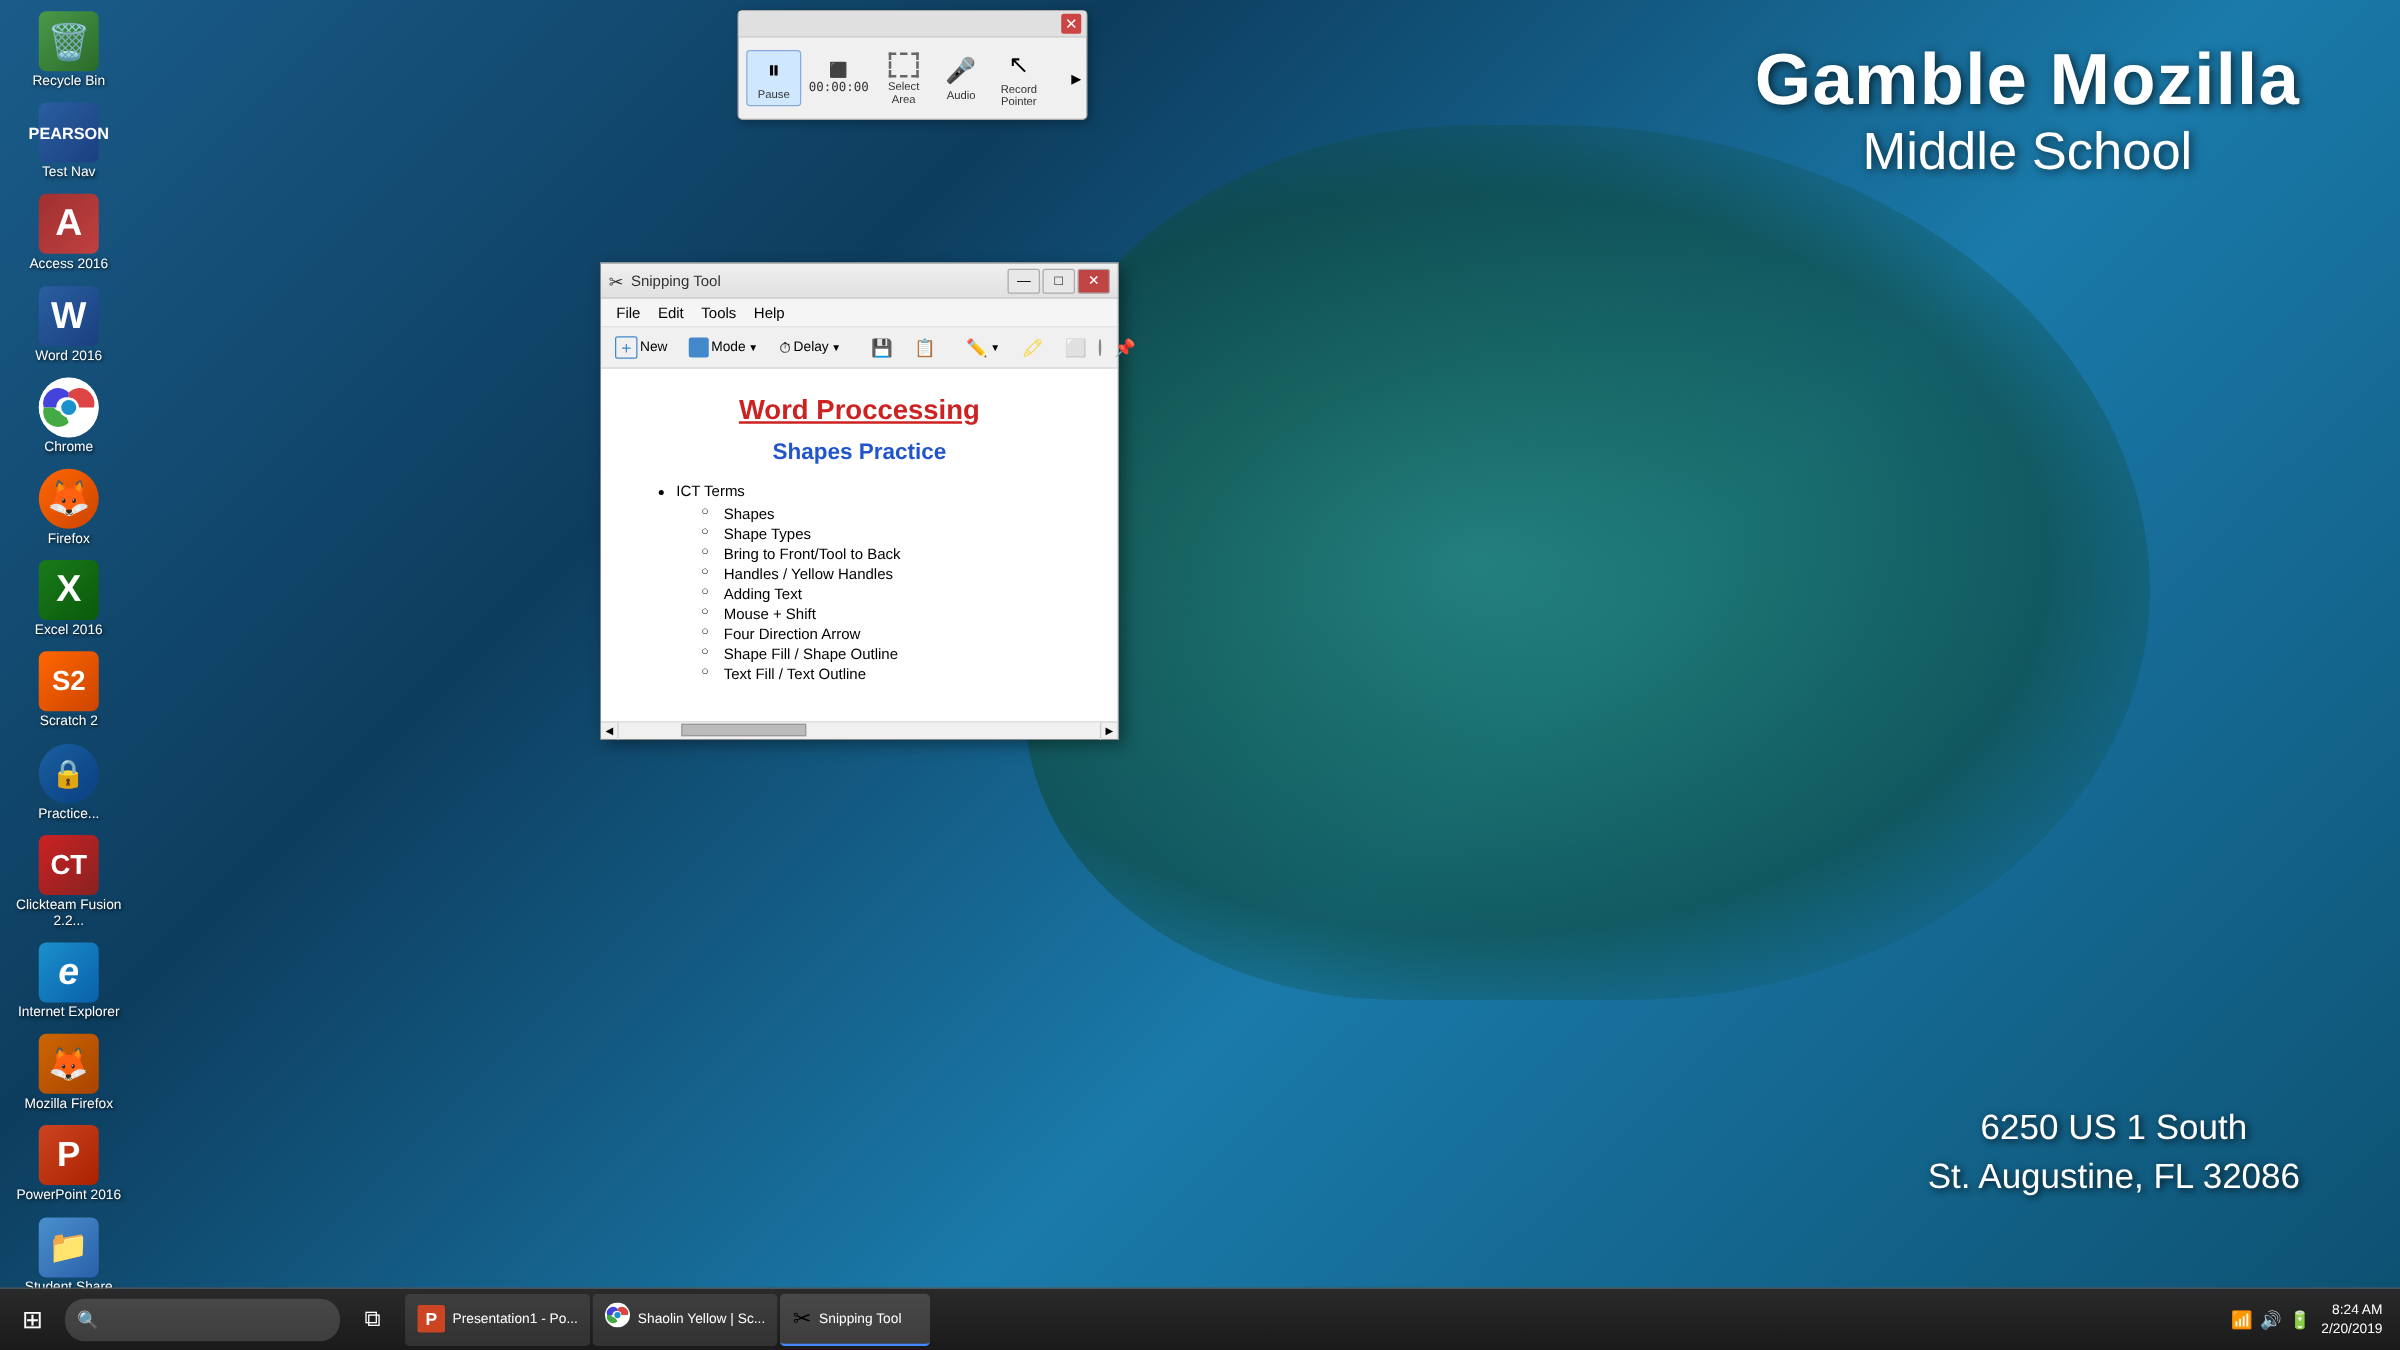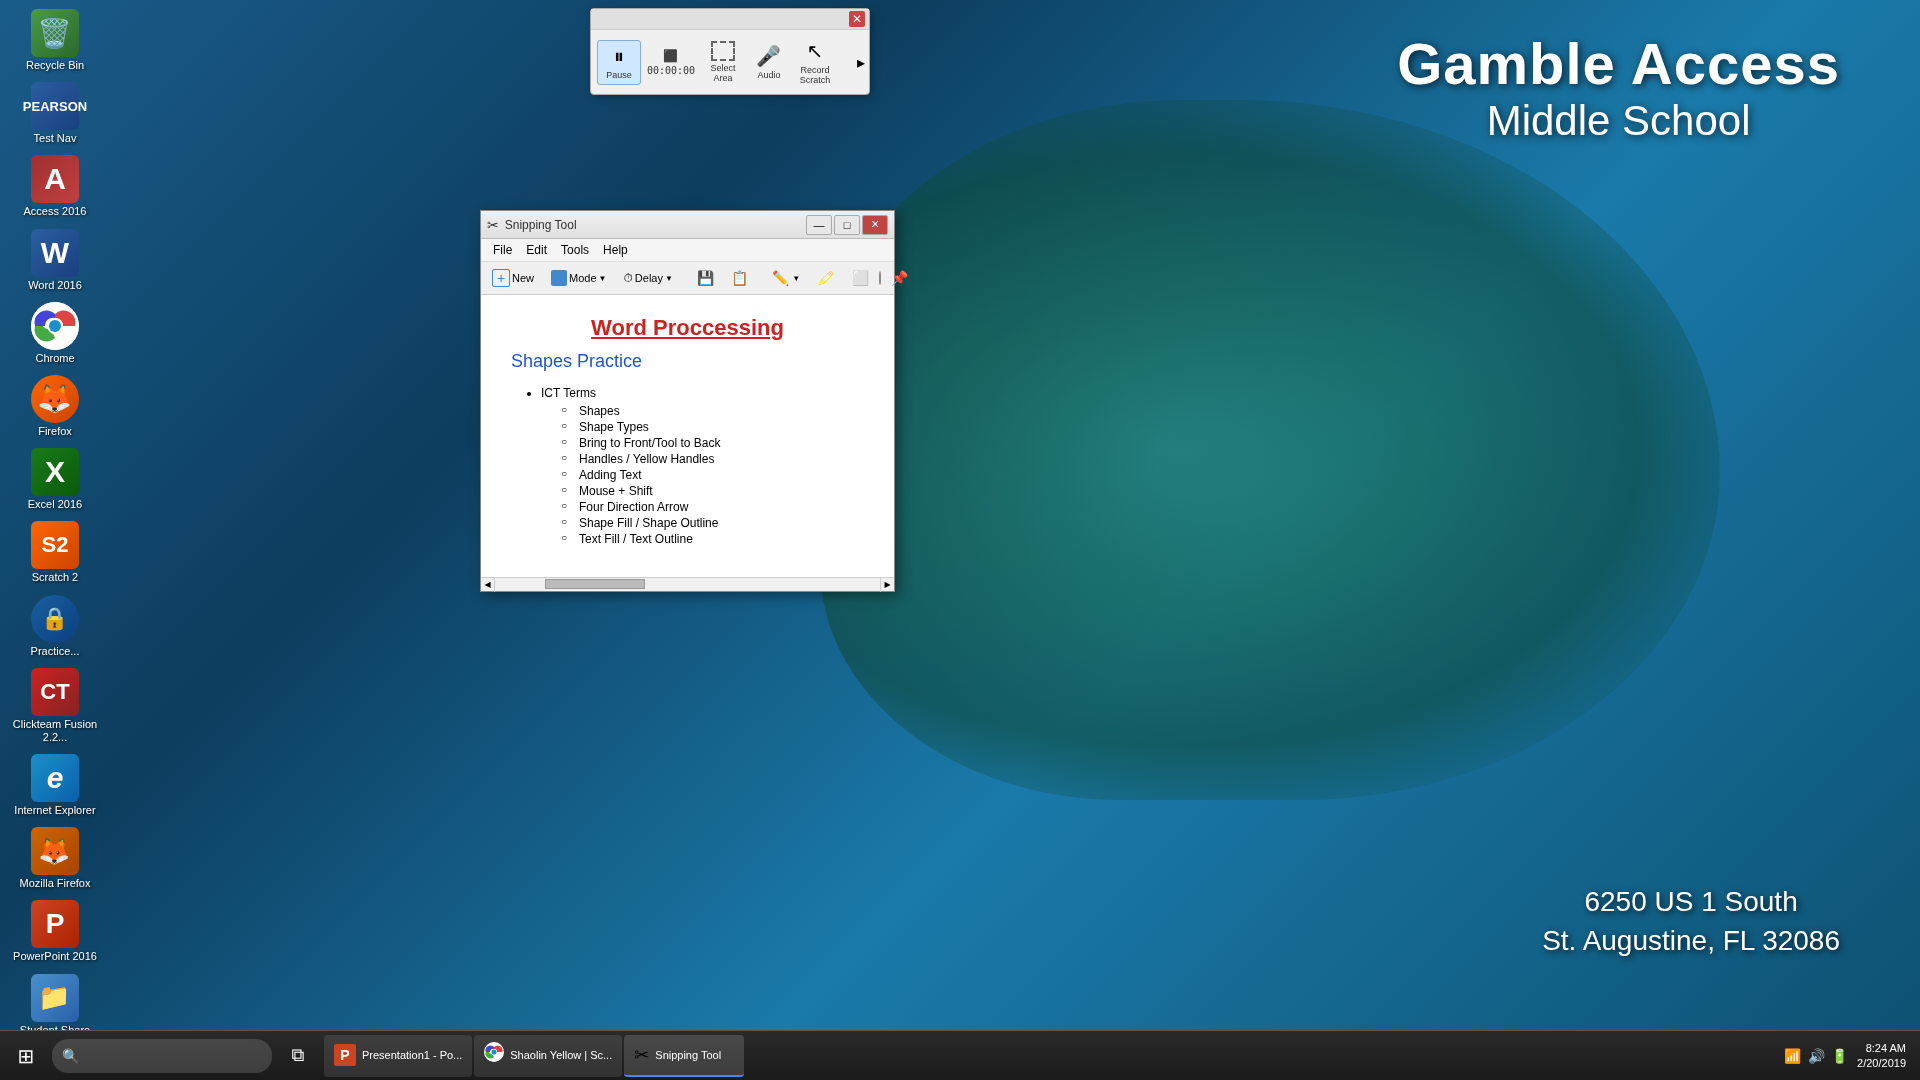--- a/index.html
+++ b/index.html
@@ -289,23 +289,23 @@
     
     .doc-title {
       text-align: center;
       font-size: 22px;
       font-weight: bold;
       color: #cc2222;
       text-decoration: underline;
       margin-bottom: 10px;
     }
     .doc-subtitle {
-      text-align: left;
+      text-align: center;
       font-size: 18px;
-      font-weight: normal;
+      font-weight: bold;
       color: #2255cc;
       margin-bottom: 14px;
     }
     .doc-list {
       list-style: disc;
       padding-left: 30px;
       font-size: 12px;
     }
     .doc-list > li {
       margin-bottom: 4px;
@@ -445,21 +445,21 @@
     }
   </style>
 </head>
 <body>
 
 <div class="desktop">
 
   <div class="bg-fish"></div>
 
   <div class="school-brand">
-    <div class="school-name-main">Gamble Access</div>
+    <div class="school-name-main">Gamble Mozilla</div>
     <div class="school-name-sub">Middle School</div>
   </div>
 
   <div class="school-address">
     <div>6250 US 1 South</div>
     <div>St. Augustine, FL 32086</div>
   </div>
 
   <div class="desktop-icons">
 
@@ -567,21 +567,21 @@
       <button class="rec-btn">
         <span class="rec-icon" style="font-size:16px; border:2px dashed #666; width:24px; height:20px; display:flex; align-items:center; justify-content:center;"></span>
         <span class="rec-label">Select Area</span>
       </button>
       <button class="rec-btn">
         <span class="rec-icon">🎤</span>
         <span class="rec-label">Audio</span>
       </button>
       <button class="rec-btn">
         <span class="rec-icon">↖</span>
-        <span class="rec-label">Record Scratch</span>
+        <span class="rec-label">Record Pointer</span>
       </button>
       <button class="rec-btn" style="font-size:16px; padding:4px;">▸</button>
     </div>
   </div>
 
   <div class="snipping-window">
 
     <div class="win-titlebar">
       <div class="win-title-left">
         <span class="win-icon">✂</span>

